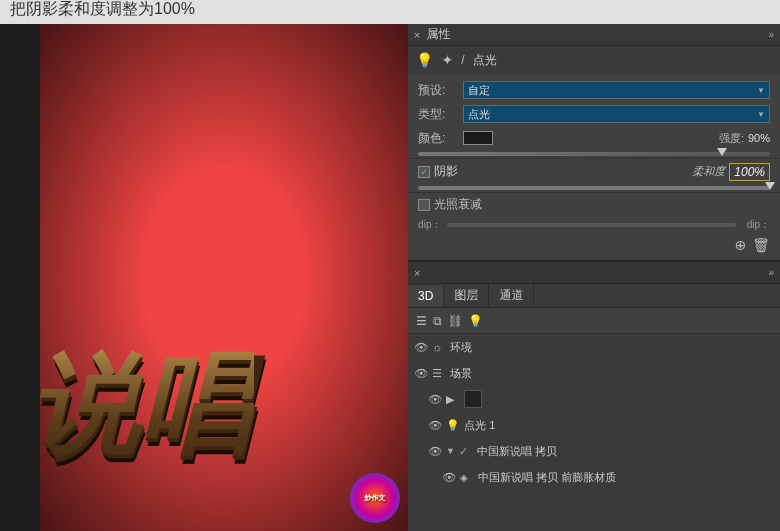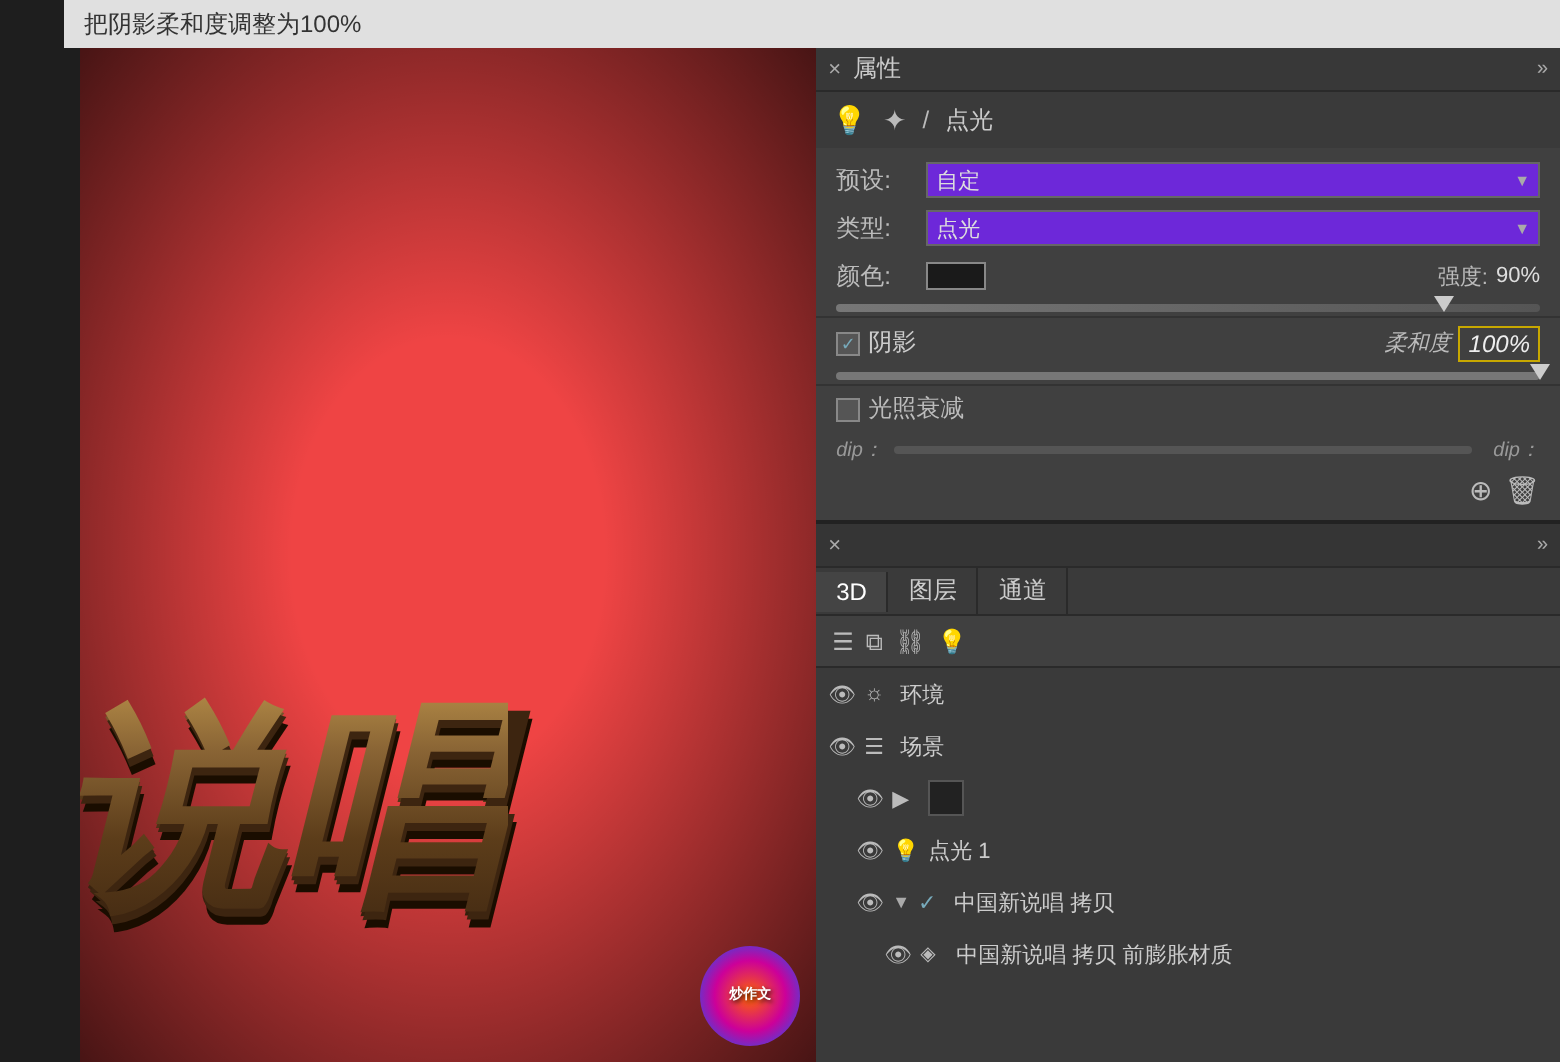--- a/index.html
+++ b/index.html
@@ -11,25 +11,24 @@
       font-size: 12px;
       color: #ccc;
       overflow: hidden;
     }
 
     
     .top-bar {
       background: #e0e0e0;
       color: #333;
       padding: 4px 10px;
-      font-size: 12px;
+      font-size: 16px;
       height: 24px;
       display: flex;
-      align-items: flex-start;
-      margin-left: 32px;
+      align-items: flex-end;
     }
 
     .main-area {
       display: flex;
       height: calc(531px - 24px);
     }
 
     
     .canvas-area {
       width: 388px;
@@ -121,21 +120,21 @@
 
     .prop-label {
       color: #bbb;
       width: 45px;
       font-size: 12px;
       flex-shrink: 0;
     }
 
     .prop-dropdown {
       flex: 1;
-      background: #6d28d9;
+      background: #0c4a6e;
       border: 1px solid #666;
       color: #ddd;
       font-size: 11px;
       padding: 1px 4px;
       height: 18px;
       display: flex;
       align-items: center;
       justify-content: space-between;
     }
 
@@ -266,21 +265,20 @@
       background: #555;
       border: 1px solid #888;
     }
 
     
     .dual-slider-row {
       display: flex;
       align-items: center;
       padding: 2px 10px;
       gap: 4px;
-      font-style: italic;
     }
 
     .mini-val {
       color: #999;
       font-size: 10px;
       width: 25px;
     }
 
     .dual-track {
       flex: 1;

